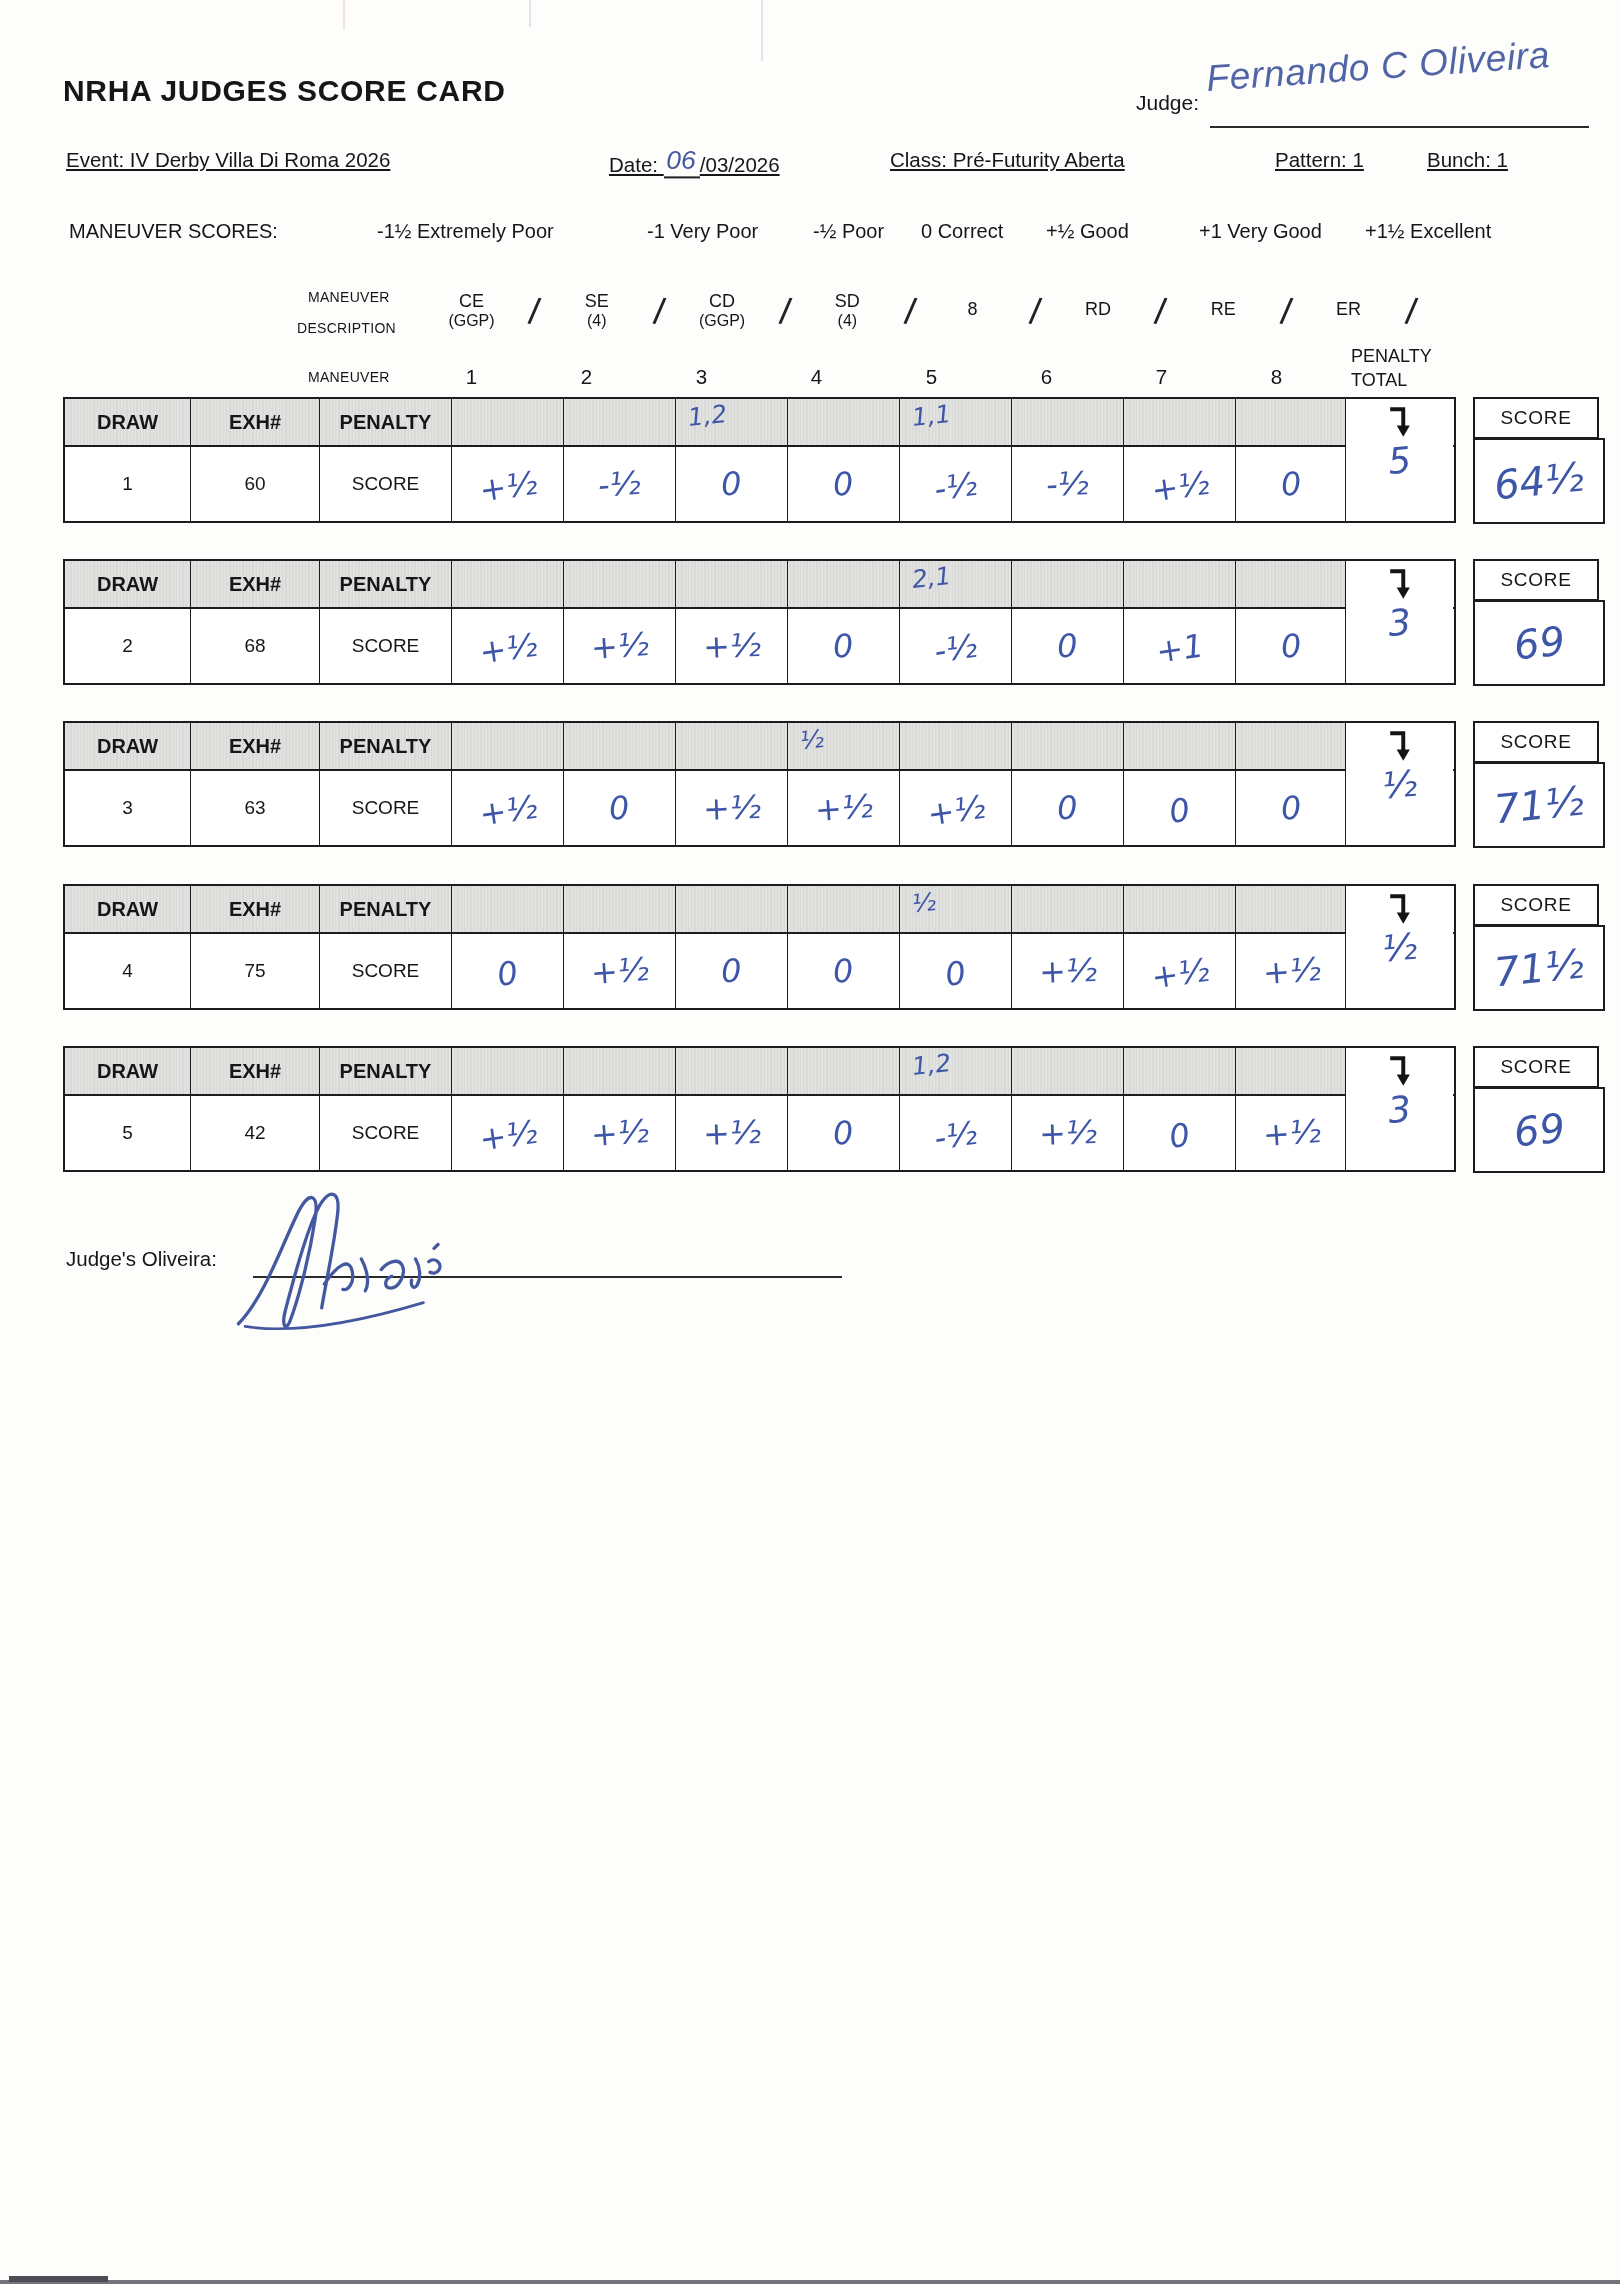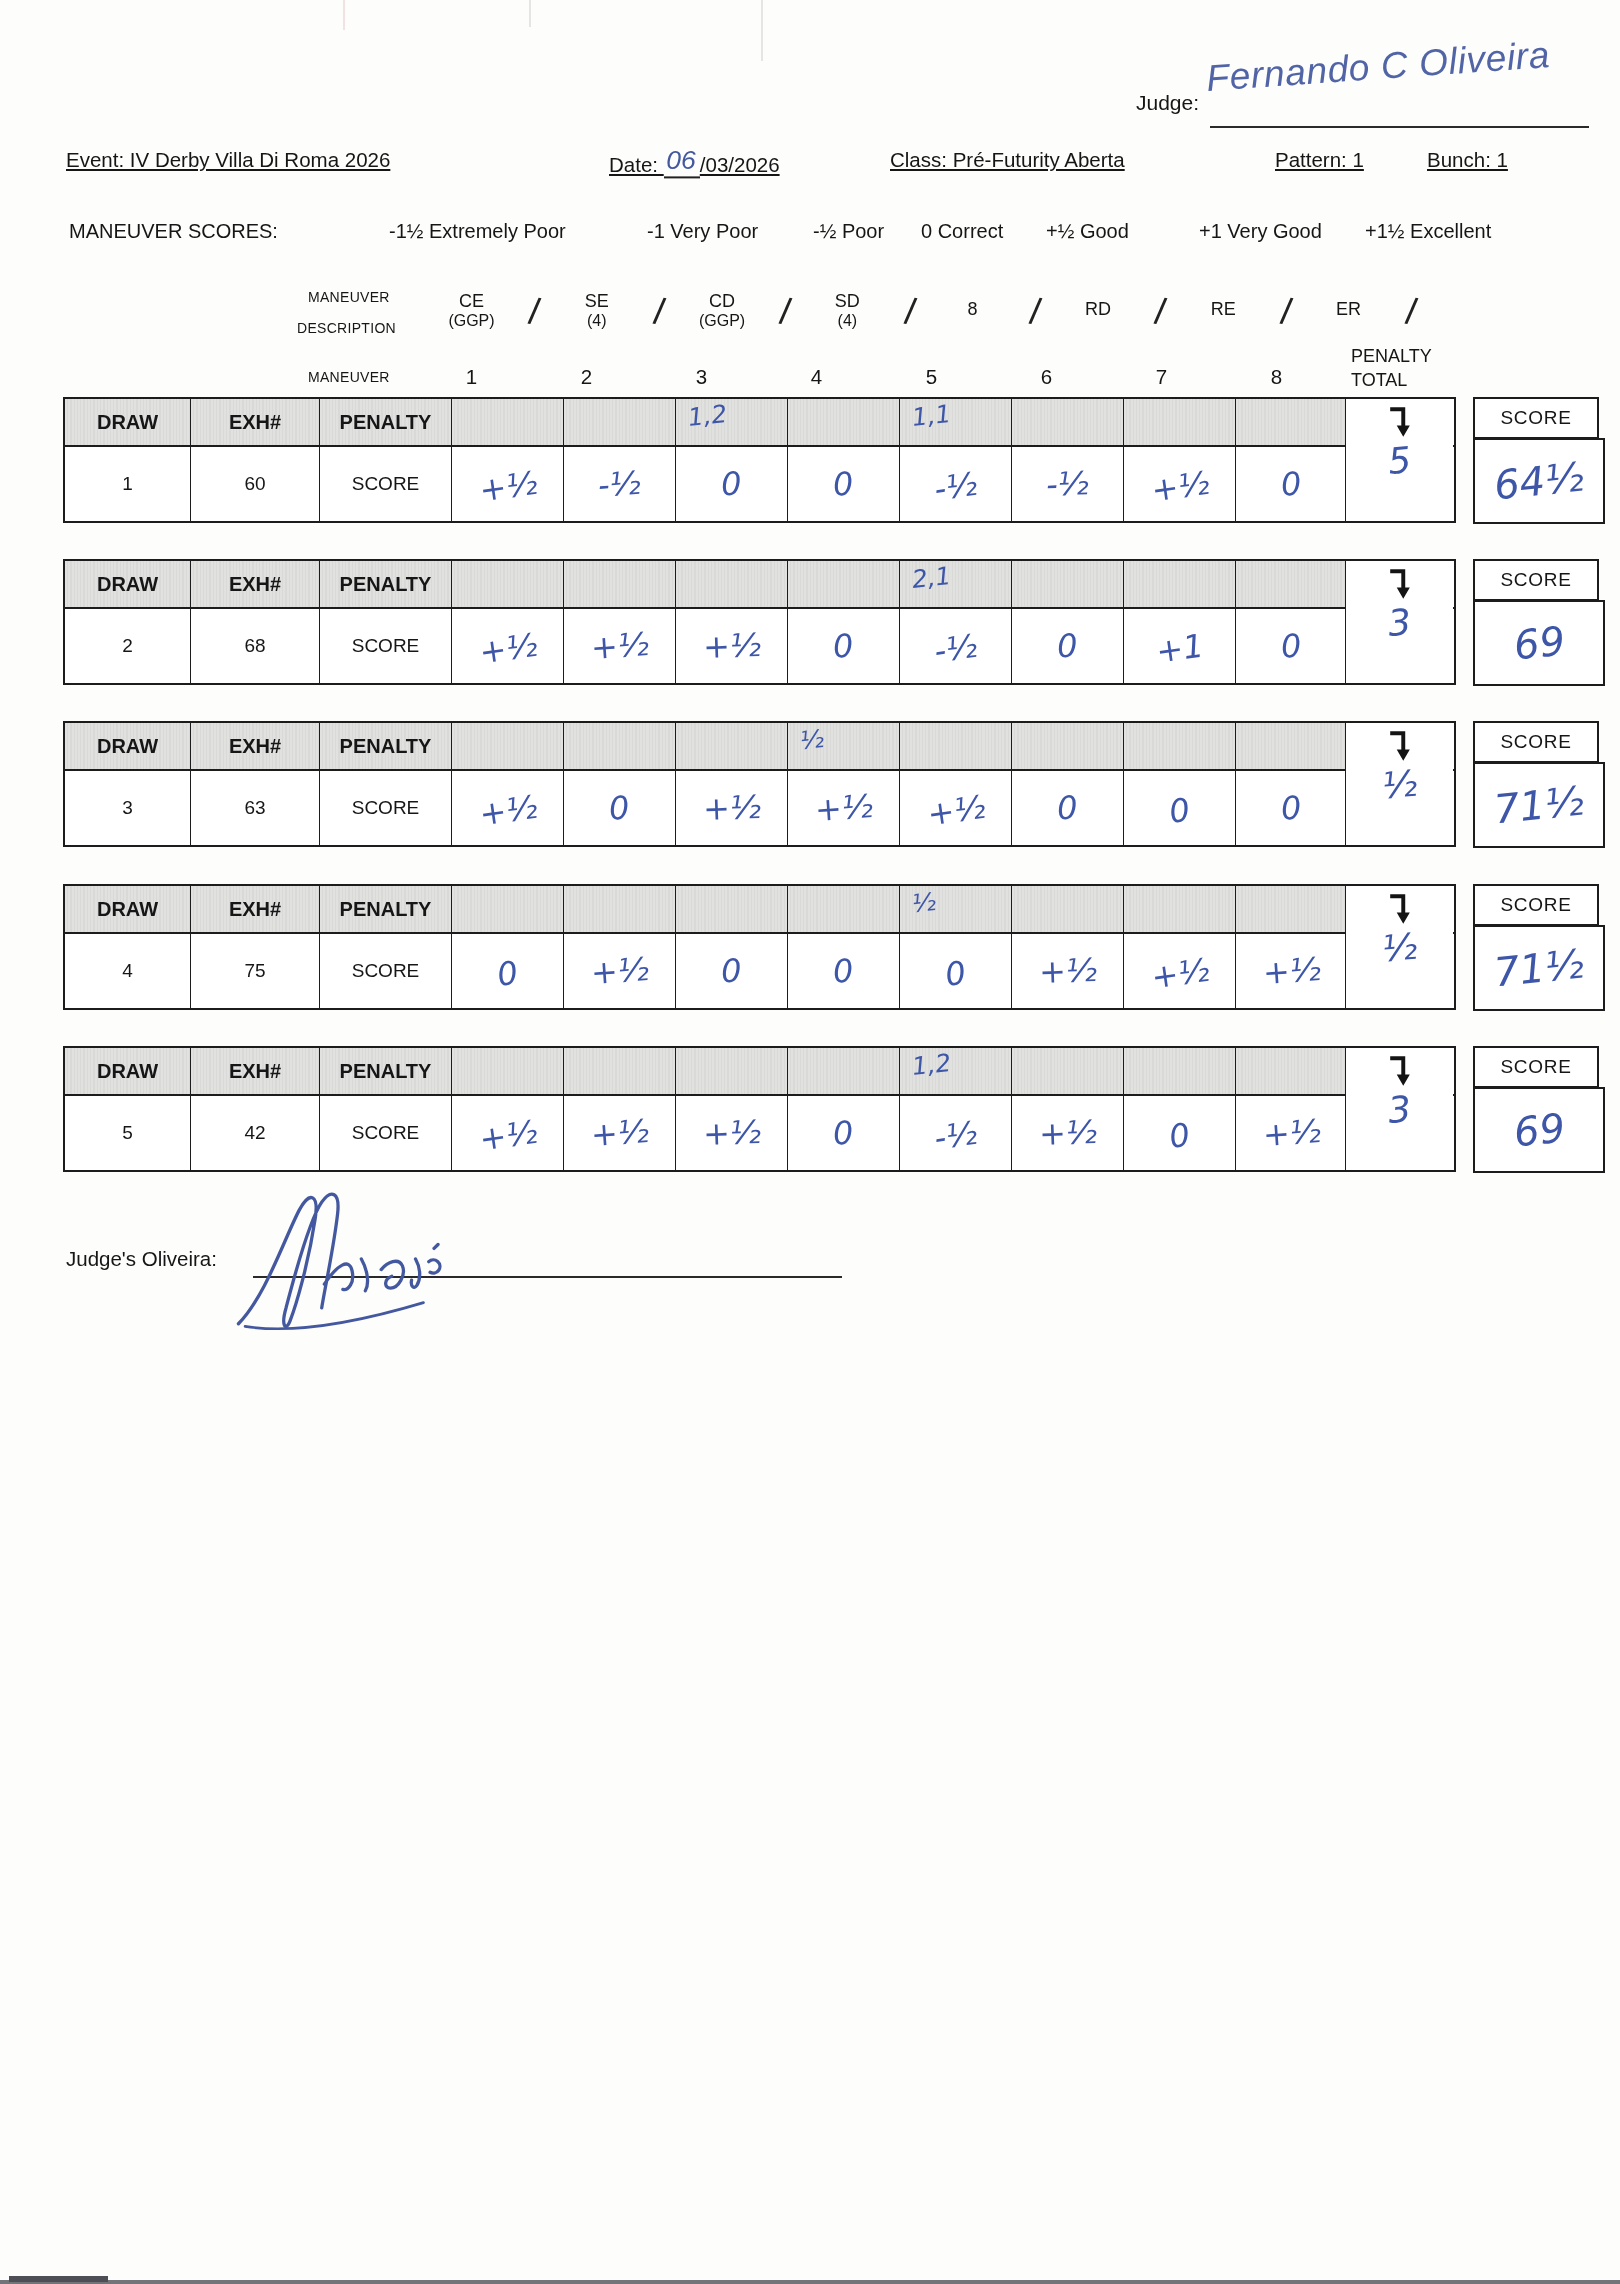--- a/index.html
+++ b/index.html
@@ -13,21 +13,21 @@
              transform:rotate(-4deg);letter-spacing:0.7px;white-space:nowrap;opacity:.92;}
   .judge-line{left:1210px;top:126px;width:379px;height:2px;background:#2a2a2a;}
   .meta{top:148px;font-size:20.5px;white-space:nowrap;text-decoration:underline;}
   .m-event{left:66px;} .m-date{left:609px;} .m-class{left:890px;}
   .m-pattern{left:1275px;} .m-bunch{left:1427px;}
   .date-day{display:inline-block;font-style:italic;color:#43589f;font-size:26.5px;
             border-bottom:2px solid #222;padding:0 4px 0 2.6px;transform:translateY(-2.6px);}
   
   .legend{top:220px;font-size:20px;white-space:nowrap;}
   .lg-label{left:69px;}
-  .li0{left:377px;margin-left:12px;} .li1{left:647px;} .li2{left:813px;} .li3{left:921px;}
+  .li0{left:377px;} .li1{left:647px;} .li2{left:813px;} .li3{left:921px;}
   .li4{left:1046px;} .li5{left:1179px;margin-left:20px;} .li6{left:1365px;}
   
   .desc-lab{font-size:14px;letter-spacing:0.3px;}
   .mdesc-cell{width:115px;text-align:center;line-height:1.15;}
   .mdesc-code{font-size:18px;} .mdesc-sub{font-size:16px;}
   .mslash{font-size:37px;font-weight:300;transform:rotate(8deg);color:#222;}
   .mnum{width:115px;text-align:center;font-size:20.5px;}
   .ptl{font-size:18px;line-height:1.35;}
   
   .scoretable{position:absolute;left:63px;width:1549px;height:130px;}
@@ -71,20 +71,21 @@
 </style>
 </head>
 <body>
 
 <div class="page">
 
   <div class="abs streak s1"></div>
   <div class="abs streak s2"></div>
   <div class="abs streak s3"></div>
 
+  <div class="abs title">NRHA JUDGES SCORE CARD</div>
   <div class="abs judge-label">Judge:</div>
   <div class="abs judge-sig">Fernando C Oliveira</div>
   <div class="abs judge-line"></div>
 
   <div class="abs meta m-event">Event: IV Derby Villa Di Roma 2026</div>
   <div class="abs meta m-date"><span>Date:</span> <span class="date-day">06</span><span>/03/2026</span></div>
   <div class="abs meta m-class">Class: Pré-Futurity Aberta</div>
   <div class="abs meta m-pattern">Pattern: 1</div>
   <div class="abs meta m-bunch">Bunch: 1</div>
 

